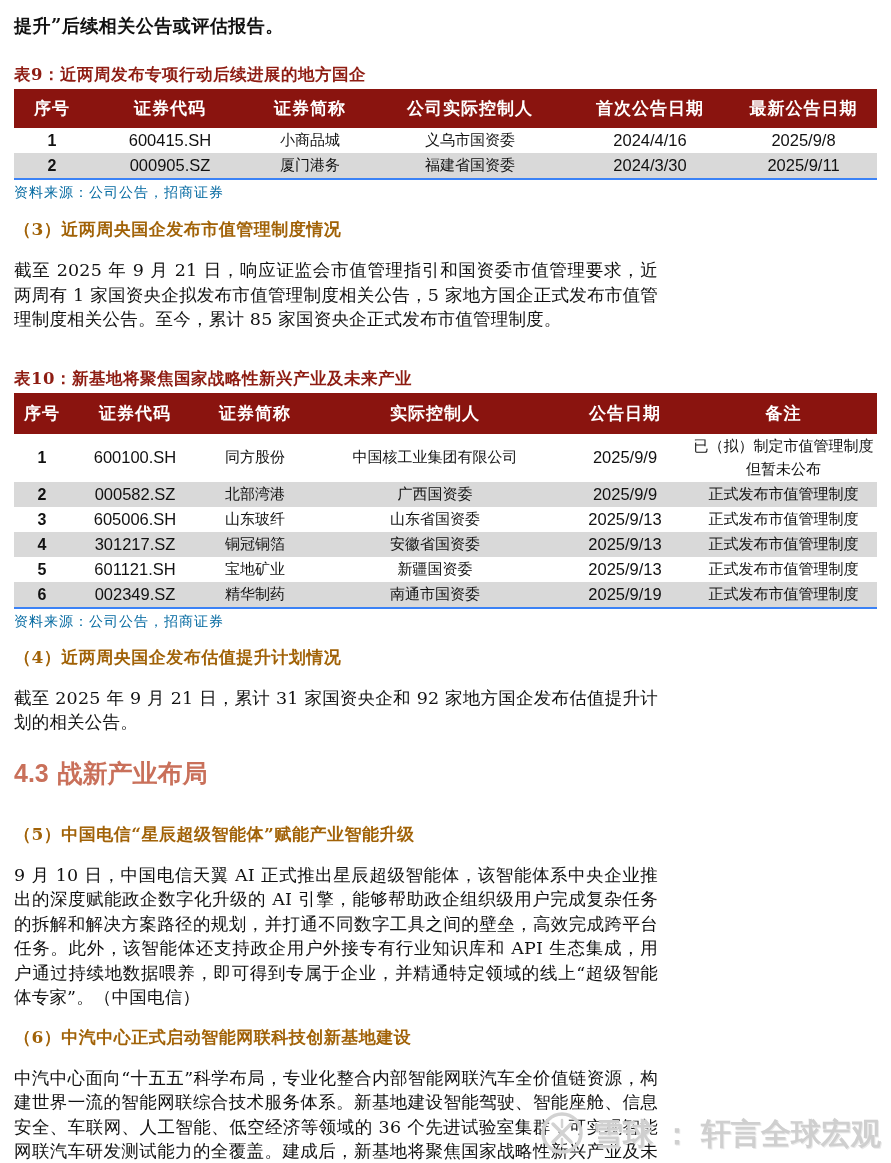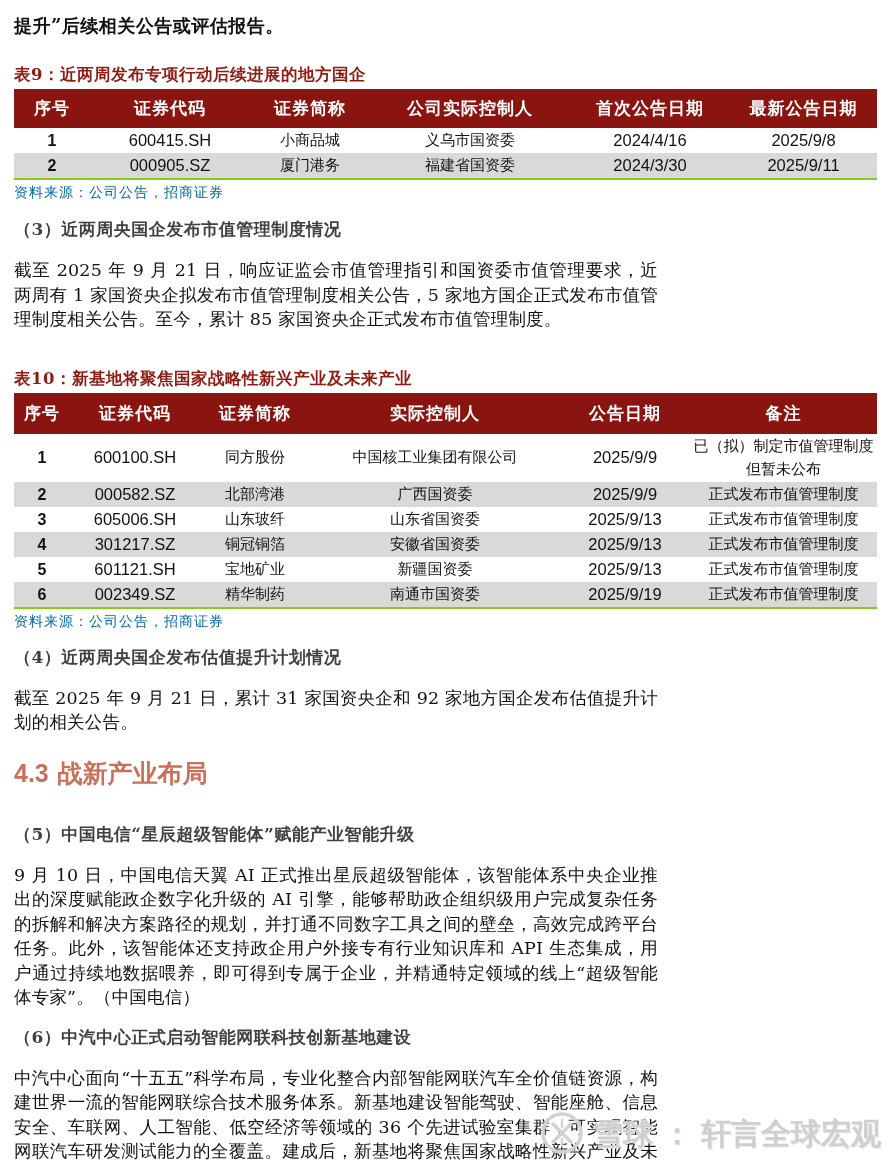--- a/index.html
+++ b/index.html
@@ -13,41 +13,41 @@
 
   .intro { margin: 14px 0 0; font-size: 18px; letter-spacing: 0.5px; font-weight: bold; }
 
   .tbl-title {
     margin: 26px 0 3px; font-size: 16.5px; font-weight: bold;
     color: #8e1c12; letter-spacing: 0.5px;
   }
 
   table {
     width: 863px; border-collapse: collapse; table-layout: fixed;
-    border-bottom: 2px solid #84cc16;
+    border-bottom: 2px solid #3b82f6;
   }
   thead th {
     background: #8a140f; color: #ffffff; font-weight: bold;
     font-size: 17px; padding: 8px 2px; letter-spacing: 1px;
   }
   #table10 thead th { padding: 9px 2px; }
   tbody td {
     text-align: center; vertical-align: middle;
     font-size: 15px; padding: 1px 2px; line-height: 23px;
   }
   tbody tr.stripe td { background: #d9d9d9; }
   td.num { font-family: "Liberation Sans", sans-serif; font-weight: bold; font-size: 16px; }
   td.code { font-family: "Liberation Sans", sans-serif; font-size: 16.5px; }
   td.cn { font-family: "DejaVu Serif", "Liberation Serif", serif; }
 
   .source { margin: 4px 0 0; font-size: 14px; color: #0369a1; letter-spacing: 1px; }
 
   .sec-h {
     margin: 16px 0 0; font-size: 17px; font-weight: bold;
-    color: #404040; letter-spacing: 0.5px;
+    color: #a16207; letter-spacing: 0.5px;
   }
   .para {
     margin: 17px 0 0; width: 644px; font-size: 17.5px;
     line-height: 24.5px; text-align: justify; letter-spacing: 0.2px;
   }
   .gap-lg { margin-top: 36px; }
   .gap-md { margin-top: 15px; }
 
   .h43 { margin: 22px 0 0; font-size: 25px; font-weight: bold; color: #c9705a; }
   .h43 .h43-num { font-family: "Liberation Sans", sans-serif; }

